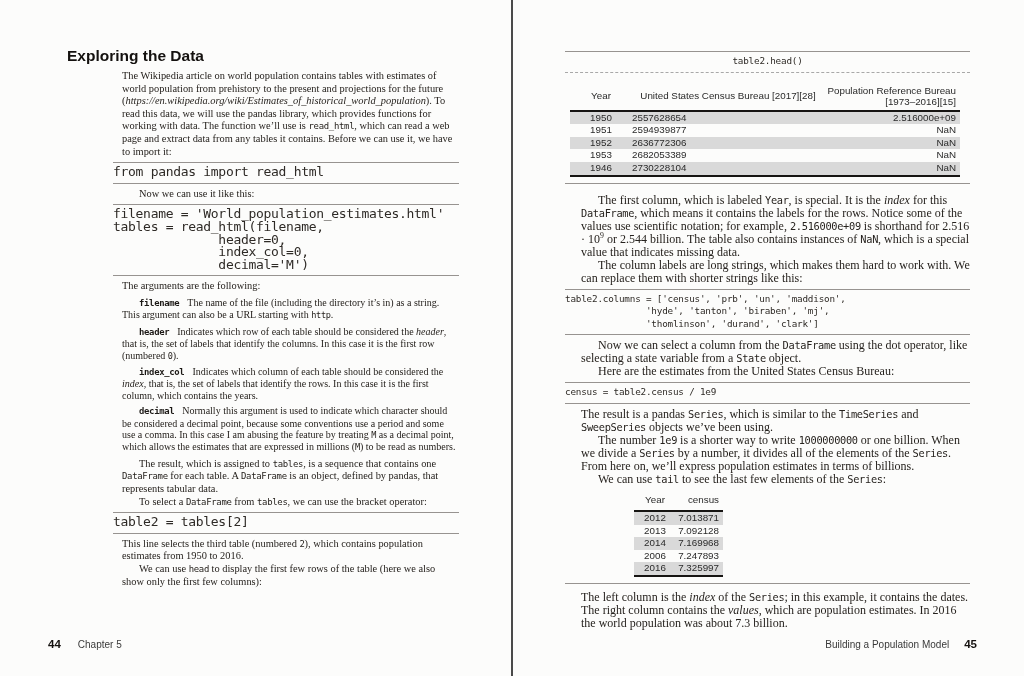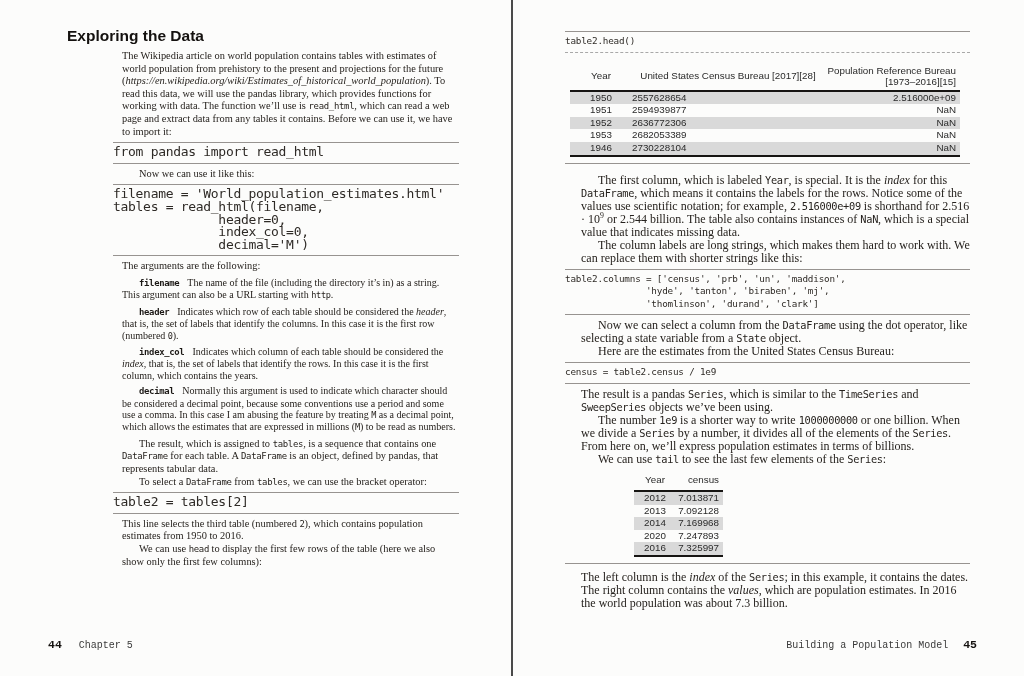--- a/index.html
+++ b/index.html
@@ -2,21 +2,21 @@
 <html><head>
 <meta charset="utf-8">
 <style>
   html,body{margin:0;padding:0;}
   body{
     width:1024px;height:676px;position:relative;overflow:hidden;
     background:#fcfcfb;color:#26221e;
     font-family:"Liberation Serif", serif;
   }
   .divider{position:absolute;left:511px;top:0;width:2px;height:676px;background:#4a4a4a;}
-  .page{position:absolute;top:28px;}
+  .page{position:absolute;top:48px;}
   .page.left{left:67px;width:392px;}
   .page.right{left:565px;width:405px;}
 
   h1{
     font-family:"Liberation Sans", sans-serif;font-weight:bold;
     font-size:15.5px;line-height:16px;color:#14110f;margin:0 0 6px 0;letter-spacing:0;
   }
 
   .body{font-size:10.4px;line-height:12.6px;margin:0 0 0 55px;width:337px;}
   .page.right .body{font-size:12px;line-height:13px;margin-left:16px;width:389px;}
@@ -34,21 +34,21 @@
   }
   .def{line-height:11.4px;font-size:10px;margin-top:4px;text-indent:17px;}
 
   .codeblock{
     font-family:"DejaVu Sans Mono", monospace;font-size:13px;line-height:12.6px;
     letter-spacing:-0.3px;color:#2e2a26;white-space:pre;
     border-top:1px solid var(--rule);border-bottom:1px solid var(--rule);
     padding:3px 0 4px 0;margin:4px 0 0 46px;width:346px;
   }
   .page.right .codeblock{margin-left:0;width:405px;font-size:9.3px;letter-spacing:-0.2px;}
-  .codeblock.out{border-bottom:1px dashed #a8a8a8;}
+  .codeblock.out{border-bottom:1px dashed #a8a8a8;text-align:center;}
 
   .rule{border:0;border-top:1px solid var(--rule);height:0;margin:6px 0 0 0;width:405px;}
 
   .df{
     border-collapse:collapse;font-family:"Liberation Sans", sans-serif;
     font-size:9.8px;color:#2a2a2a;border-bottom:2.5px solid var(--heavy);
   }
   .df th{font-weight:normal;padding:0 0 3px 0;height:14px;}
   .df td{padding:0;height:12.6px;line-height:12.6px;}
   .df thead tr{border-bottom:2px solid var(--heavy);}
@@ -57,21 +57,21 @@
   .df.wide{width:390px;margin:12px 0 0 5px;}
   .df.wide th:nth-child(1),.df.wide td:nth-child(1){text-align:center;width:62px;}
   .df.wide th:nth-child(2),.df.wide td:nth-child(2){width:192px;}
   .df.wide th:nth-child(3),.df.wide td:nth-child(3){text-align:right;padding-right:4px;}
 
   .df.tail{width:89px;margin:7px 0 0 69px;}
   .df.tail th:nth-child(1),.df.tail td:nth-child(1){text-align:center;width:42px;}
   .df.tail th:nth-child(2),.df.tail td:nth-child(2){text-align:right;padding-right:4px;}
 
   .footer{
-    position:absolute;top:638px;font-family:Liberation Mono, monospace;
+    position:absolute;top:638px;font-family:Liberation Sans, sans-serif;
     display:flex;align-items:baseline;
   }
   .footer.fl{left:48px;}
   .footer.fr{right:47px;}
   .pagenum{font-weight:bold;font-size:11.5px;color:#14110f;}
   .runhead{font-size:10px;color:#3a3a3a;}
   .footer.fl .runhead{margin-left:17px;}
   .footer.fr .runhead{margin-right:15px;}
 </style>
 </head>
@@ -167,21 +167,21 @@
         </tr>
         <tr>
           <td>2013</td>
           <td>7.092128</td>
         </tr>
         <tr>
           <td>2014</td>
           <td>7.169968</td>
         </tr>
         <tr>
-          <td>2020</td>
+          <td>2006</td>
           <td>7.247893</td>
         </tr>
         <tr>
           <td>2016</td>
           <td>7.325997</td>
         </tr>
       </tbody>
     </table>
   <hr class="rule">
   <p class="body mt3"><span>The left column is the </span><span class="s-i">index</span><span> of the </span><span class="s-c">Series</span><span>; in this example, it contains the dates. The right column contains the </span><span class="s-i">values</span><span>, which are population estimates. In 2016 the world population was about 7.3 billion.</span></p>

